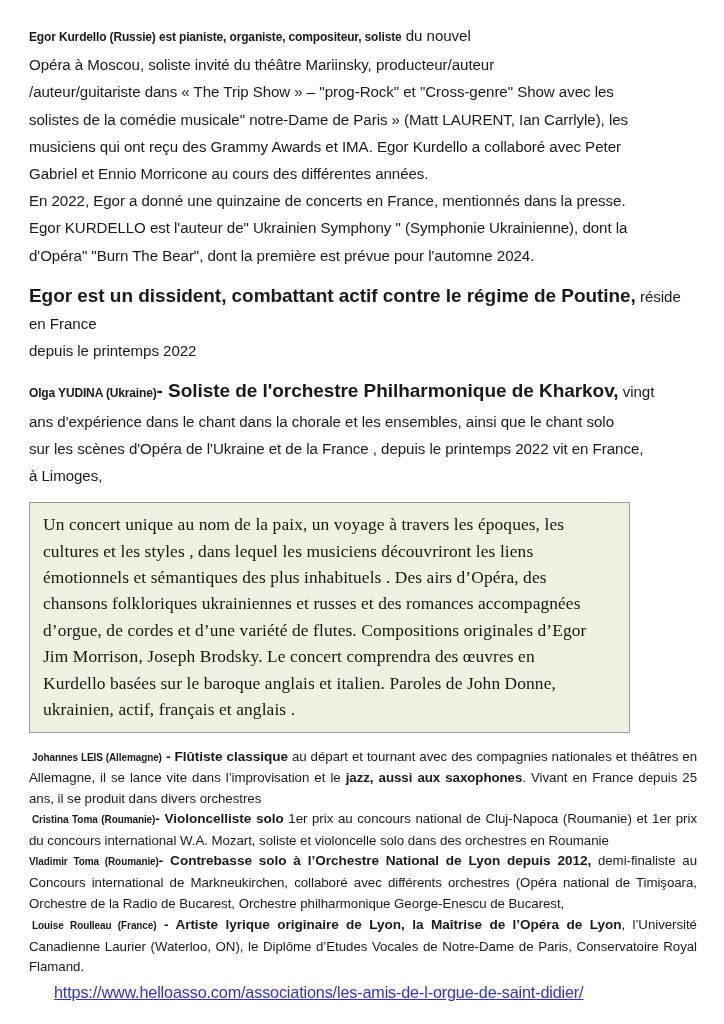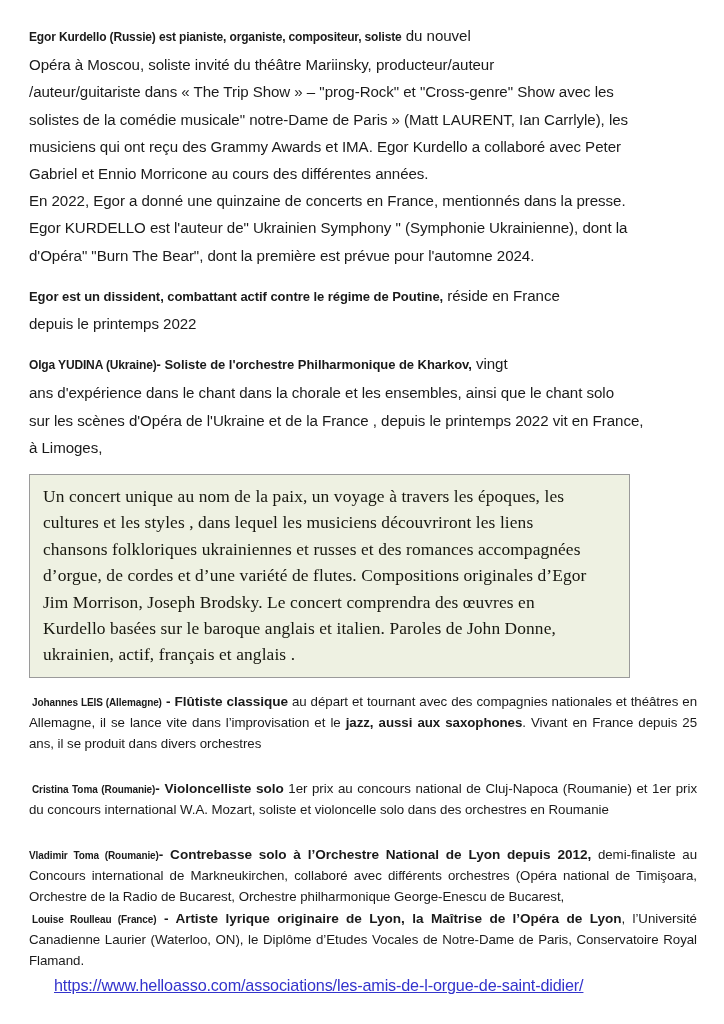--- a/index.html
+++ b/index.html
@@ -35,21 +35,21 @@
   .para-gap { margin-top: 13px !important; }
 
   .b { font-weight: bold; }
   .hd-lg {
     font-weight: bold;
     font-size: 12px;
     letter-spacing: -0.15px;
   }
   .hd-md {
     font-weight: bold;
-    font-size: 13px;
+    font-size: 19px;
     margin-top: 12px;
   }
 
   
   .quote-box {
     margin: 13px 0 0 0;
     background: #eef1e2;
     border: 1px solid #9a9a9a;
     box-sizing: border-box;
     width: 601px;
@@ -68,21 +68,21 @@
   
   .block-bot { margin-top: 14px; }
   .bio {
     margin: 0 0 0 0;
     font-size: 13.3px;
     line-height: 20.6px;
     text-align: justify;
     text-justify: inter-word;
     letter-spacing: -0.05px;
   }
-  .bio + .bio { margin-top: 24px; }
+  .bio + .bio { margin-top: 0; }
   .bio.tight + .bio.tight { margin-top: 1px; }
   .bio .lead {
     font-weight: bold;
     font-size: 10px;
     letter-spacing: -0.1px;
   }
   .bio .lead-sm {
     font-weight: bold;
     font-size: 13.6px;
   }
@@ -124,20 +124,21 @@
 
     <p class="para-gap"><span class="hd-lg">Olga YUDINA (Ukraine)</span><span class="hd-md">- Soliste de l'orchestre Philharmonique de Kharkov,</span><span> vingt</span></p>
     <p>ans d'expérience dans le chant dans la chorale et les ensembles, ainsi que le chant solo</p>
     <p>sur les scènes d'Opéra de l'Ukraine et de la France , depuis le printemps 2022 vit en France,</p>
     <p>à Limoges,</p>
   </div>
 
   <div class="quote-box">
     <p>Un concert unique au nom de la paix, un voyage à travers les époques, les</p>
     <p>cultures et les styles , dans lequel les musiciens découvriront les liens</p>
+    <p>émotionnels et sémantiques des plus inhabituels . Des airs d’Opéra, des</p>
     <p>chansons folkloriques ukrainiennes et russes et des romances accompagnées</p>
     <p>d’orgue, de cordes et d’une variété de flutes. Compositions originales d’Egor</p>
     <p>Jim Morrison, Joseph Brodsky. Le concert comprendra des œuvres en</p>
     <p>Kurdello basées sur le baroque anglais et italien. Paroles de John Donne,</p>
     <p>ukrainien, actif, français et anglais .</p>
   </div>
 
   <div class="block-bot">
 
     <p class="bio bio-indent"><span class="lead">Johannes LEIS (Allemagne)</span><span class="lead-sm"> - </span><span class="lead-sm">Flûtiste classique</span><span> au départ et tournant avec des compagnies nationales et théâtres en Allemagne, il se lance vite dans l’improvisation et le </span><span class="b">jazz, aussi aux saxophones</span><span>. Vivant en France depuis 25 ans, il se produit dans divers orchestres</span></p>

